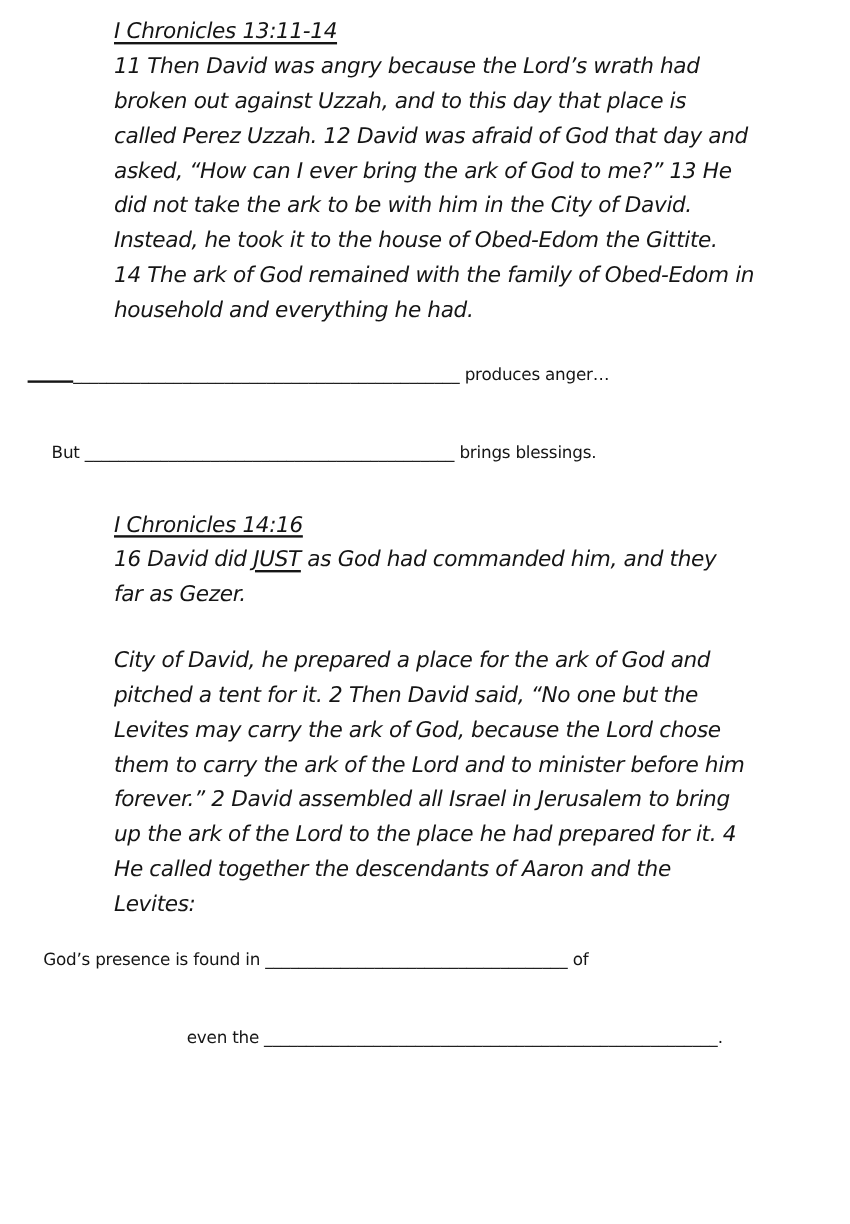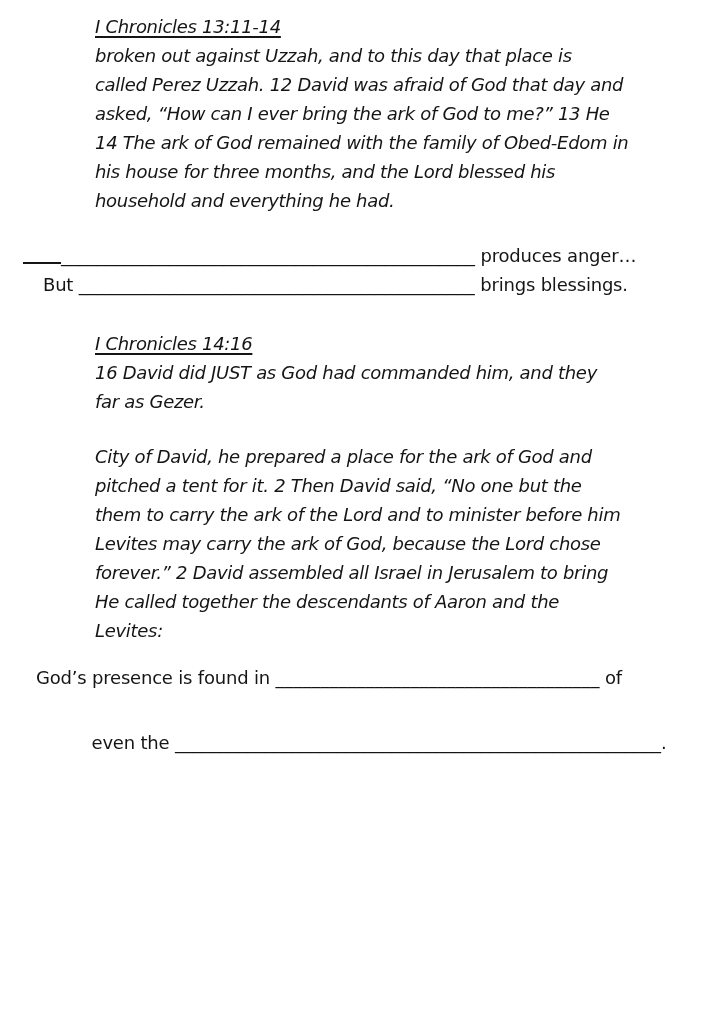--- a/index.html
+++ b/index.html
@@ -26,33 +26,34 @@
     letter-spacing: -0.3px;
   }
   .passage-ref {
     display: block;
     text-decoration: underline;
     text-underline-offset: 3px;
     text-decoration-thickness: 1.5px;
   }
   .pline { display: block; }
   .u-inline {
+    text-decoration: underline;
     text-underline-offset: 3px;
     text-decoration-thickness: 1.5px;
     text-align: right;
   }
   .fill {
     font-style: normal;
-    font-size: 18px;
+    font-size: 14px;
     line-height: 29px;
     white-space: nowrap;
     letter-spacing: -0.2px;
   }
   .fill-anger    { margin-top: 26px; margin-left: 23px; }
-  .fill-blessing { margin-left: 43px; }
+  .fill-blessing { margin-top: 36px; margin-left: 43px; }
   .fill-presence { margin-top: 18px; margin-left: 36px; }
   .fill-even     { margin-top: 36px; margin-left: 50px; text-align: center; }
   .gap-h2 { margin-top: 30px; }
   .gap-h3 { margin-top: 26px; }
   .solid-seg {
     display: inline-block;
     width: 38px;
     height: 2px;
     background: #151515;
     vertical-align: baseline;
@@ -60,48 +61,51 @@
   }
   .blank { letter-spacing: 0; }
 </style>
 </head>
 <body>
 
 <div class="page">
 
   <div class="passage">
     <span class="passage-ref">I Chronicles 13:11-14</span>
+    <span class="pline">11 Then David was angry because the Lord’s wrath had</span>
     <span class="pline">broken out against Uzzah, and to this day that place is</span>
     <span class="pline">called Perez Uzzah. 12 David was afraid of God that day and</span>
     <span class="pline">asked, “How can I ever bring the ark of God to me?” 13 He</span>
+    <span class="pline">did not take the ark to be with him in the City of David.</span>
+    <span class="pline">Instead, he took it to the house of Obed-Edom the Gittite.</span>
     <span class="pline">14 The ark of God remained with the family of Obed-Edom in</span>
-    <span class="pline">his house for three months, and the Lord blessed his</span>
     <span class="pline">household and everything he had.</span>
   </div>
 
   <div class="fill fill-anger">
     <span class="solid-seg"></span><span class="blank">______________________________________________</span><span> produces anger…</span>
   </div>
 
   <div class="fill fill-blessing">
     <span>But </span><span class="blank">____________________________________________</span><span> brings blessings.</span>
   </div>
 
   <div class="passage gap-h2">
     <span class="passage-ref">I Chronicles 14:16</span>
     <span class="pline"><span>16 David did </span><span class="u-inline">JUST</span><span> as God had commanded him, and they</span></span>
     <span class="pline">far as Gezer.</span>
   </div>
 
   <div class="passage gap-h3">
     <span class="pline">City of David, he prepared a place for the ark of God and</span>
     <span class="pline">pitched a tent for it. 2 Then David said, “No one but the</span>
+    <span class="pline">Levites may carry the ark of God, because the Lord chose</span>
     <span class="pline">them to carry the ark of the Lord and to minister before him</span>
-    <span class="pline">Levites may carry the ark of God, because the Lord chose</span>
     <span class="pline">forever.” 2 David assembled all Israel in Jerusalem to bring</span>
+    <span class="pline">up the ark of the Lord to the place he had prepared for it. 4</span>
     <span class="pline">He called together the descendants of Aaron and the</span>
     <span class="pline">Levites:</span>
   </div>
 
   <div class="fill fill-presence">
     <span>God’s presence is found in </span><span class="blank">____________________________________</span><span> of</span>
   </div>
 
   <div class="fill fill-even">
     <span>even the </span><span class="blank">______________________________________________________</span><span>.</span>

